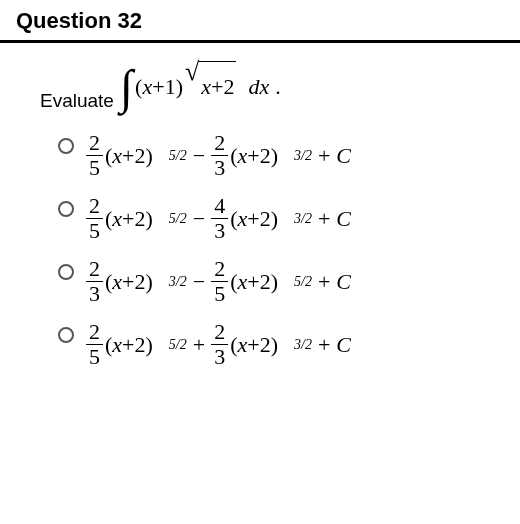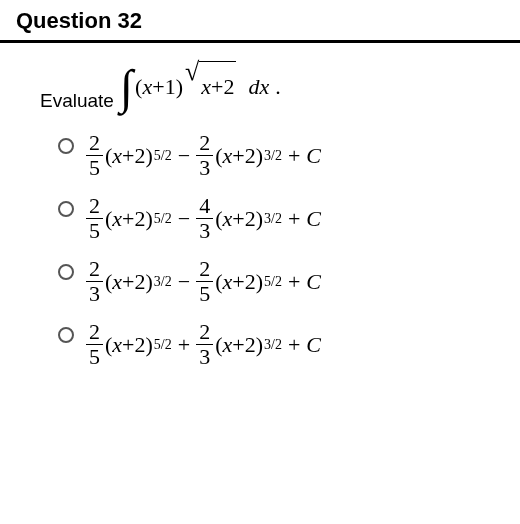--- a/index.html
+++ b/index.html
@@ -90,22 +90,23 @@
     display: block;
     padding: 1px 3px 0 3px;
   }
   .base {
     display: inline-flex;
     align-items: center;
   }
   .sup {
     font-size: 14px;
     vertical-align: super;
-    margin-left: 1px;
+    margin-left: 16px;
     margin-right: 2px;
+    font-style: italic;
   }
   .opr { margin: 0 4px; }
   .cc { font-style: italic; margin-left: 2px; }
   .txt { }
 </style>
 </head>
 <body>
 
 <div class="header">
   <span>Question 32</span>

